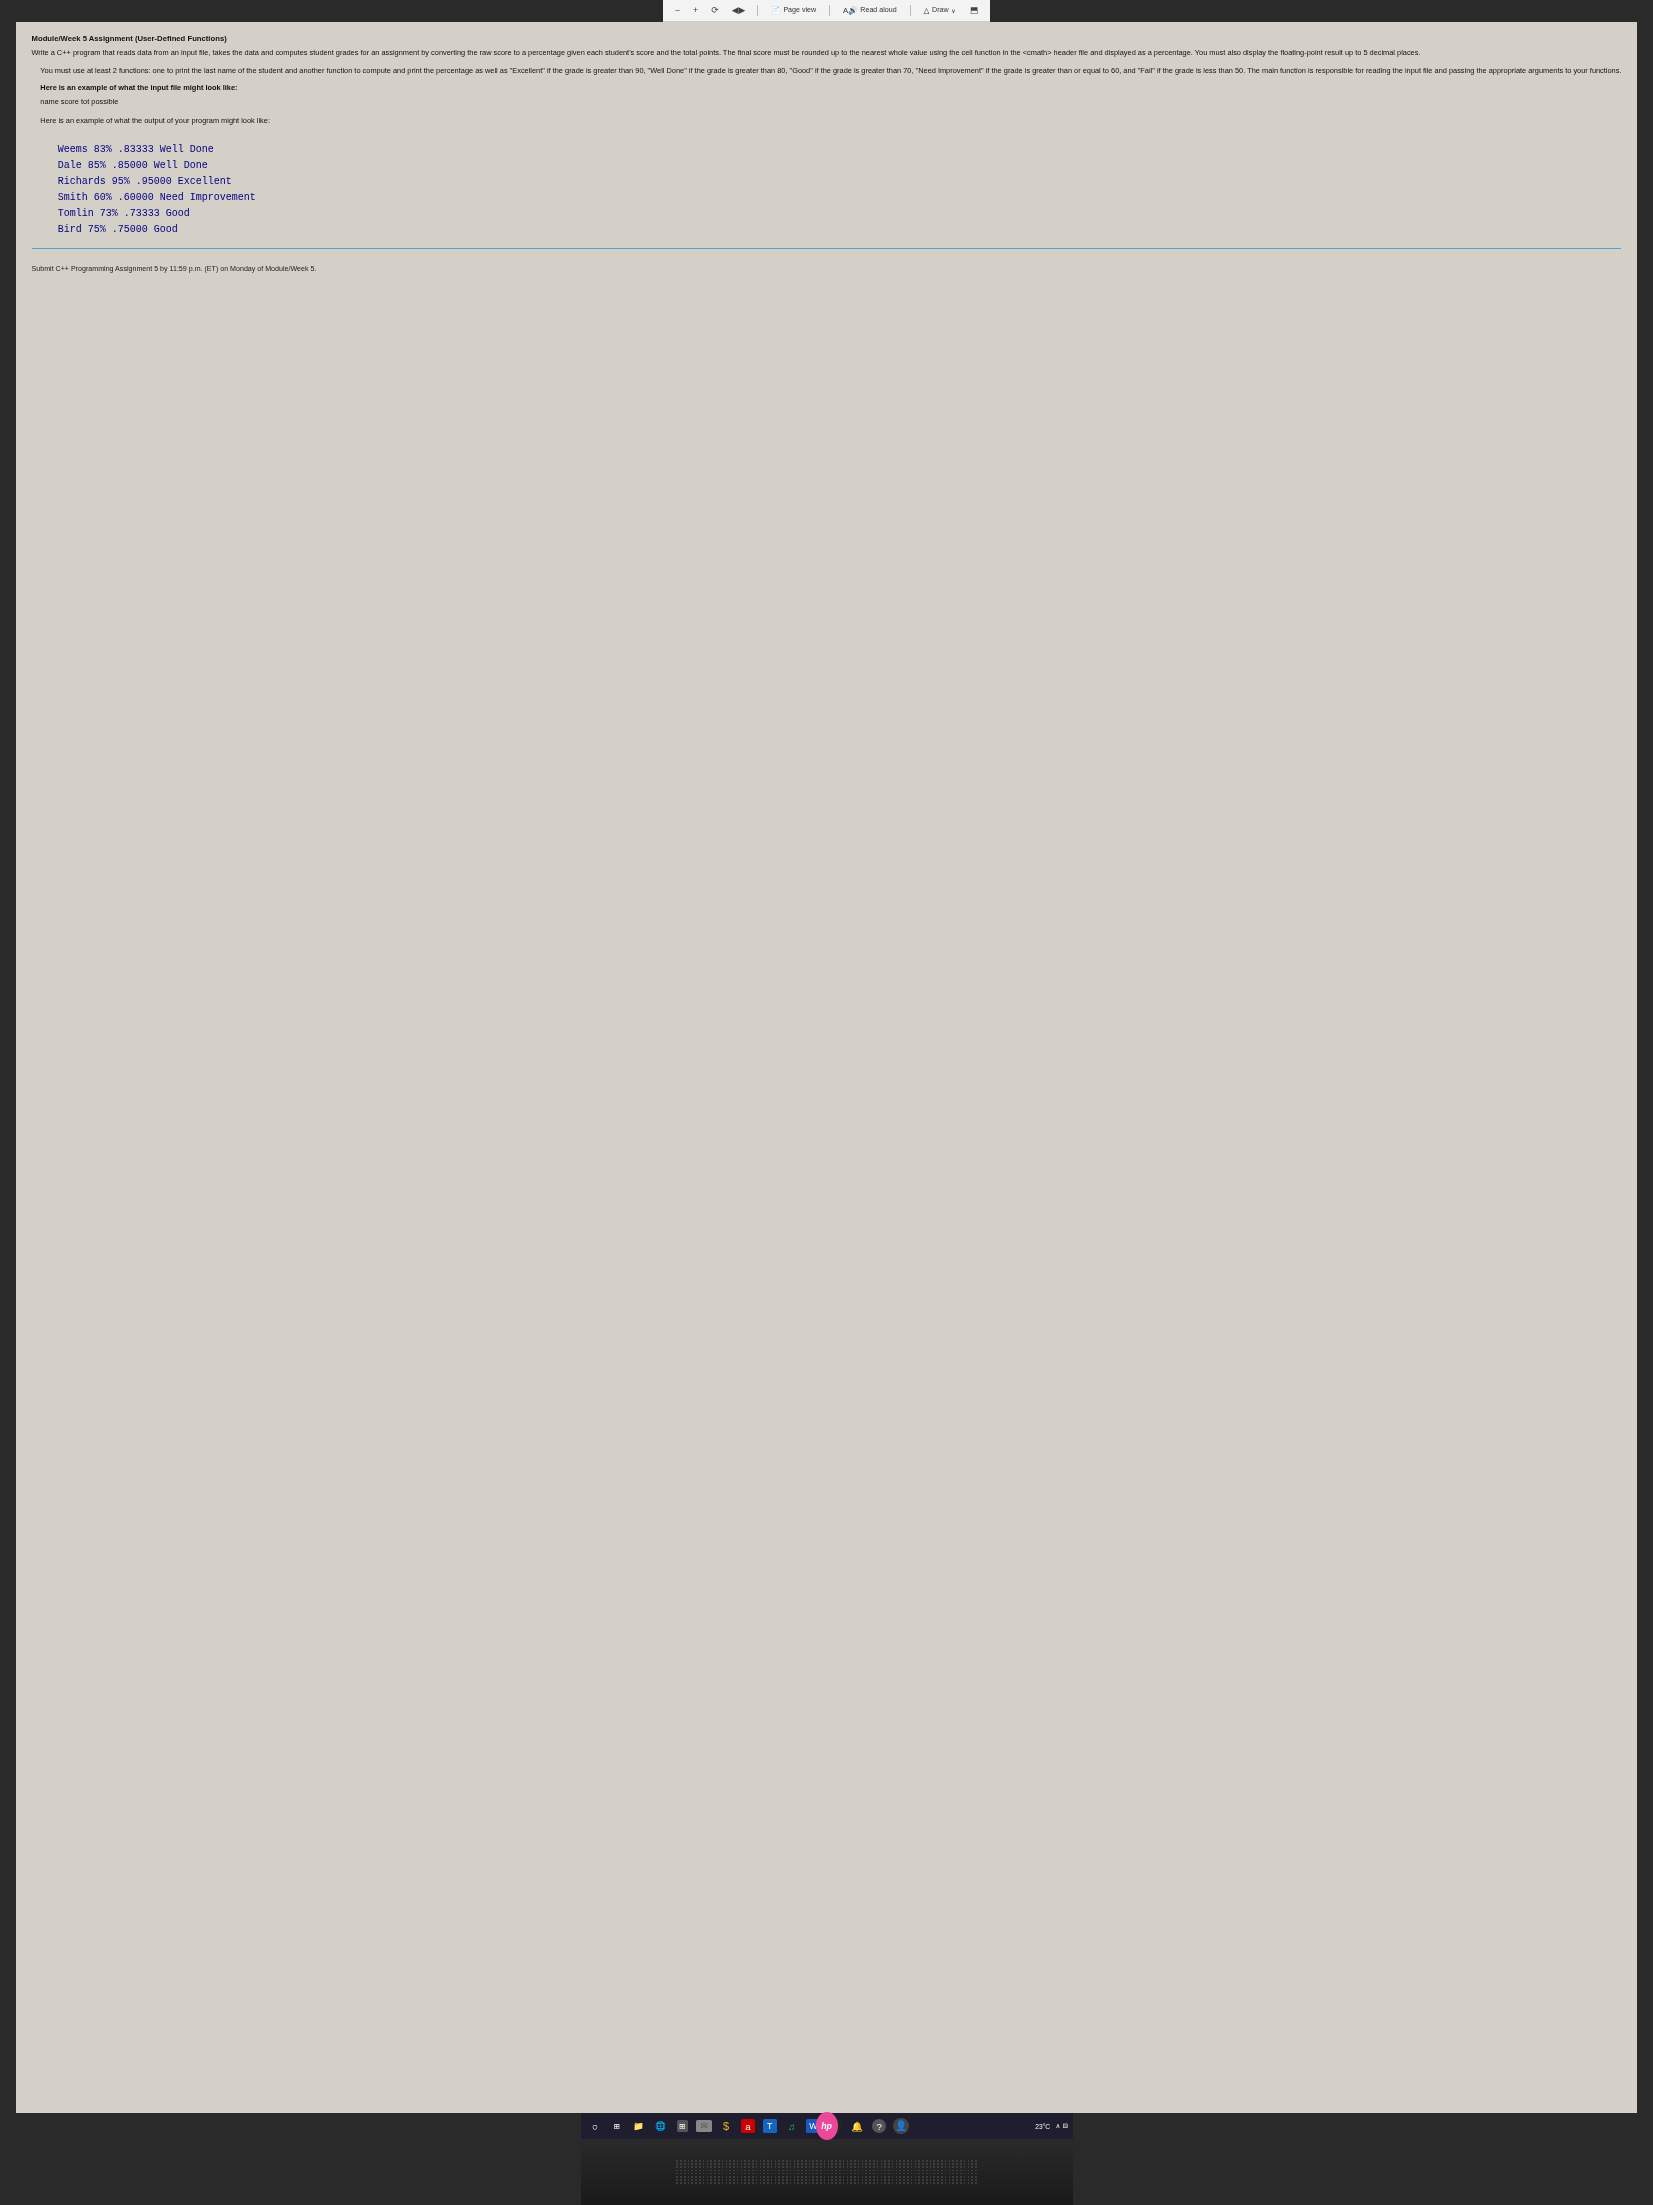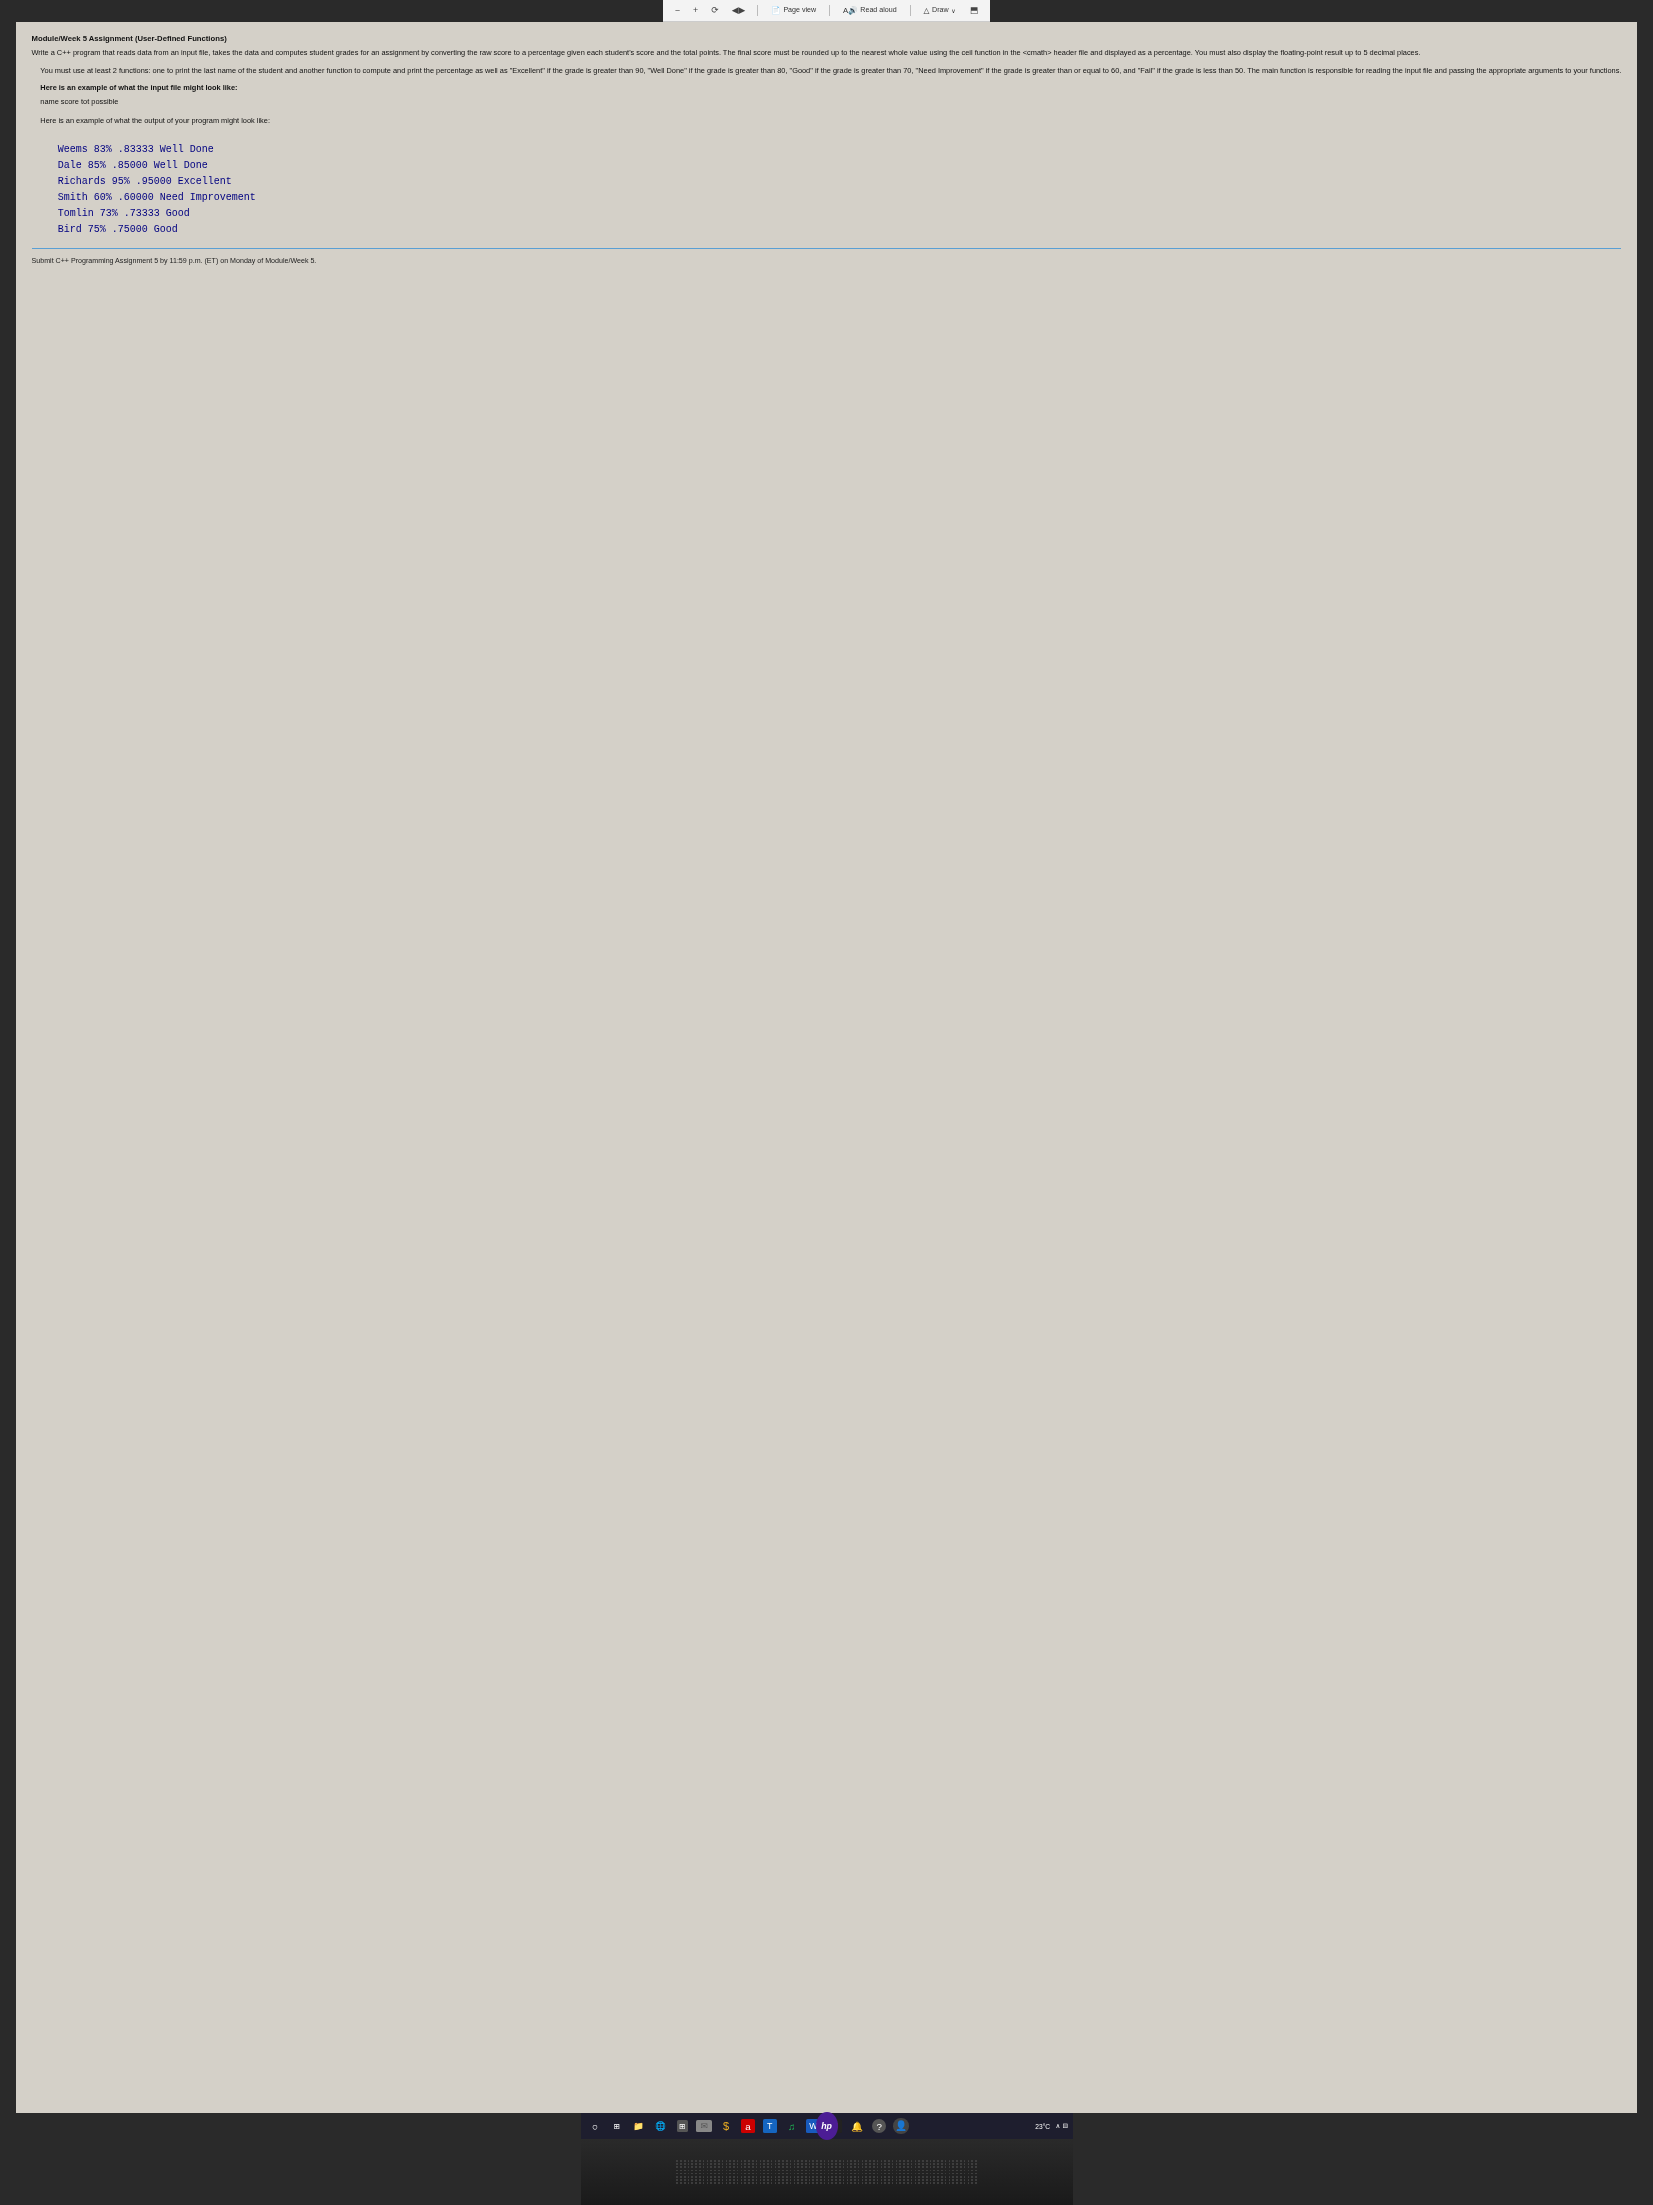--- a/index.html
+++ b/index.html
@@ -93,21 +93,21 @@
       color: #000080;
       margin: 2.2px 0 2.2px 17.5px;
       line-height: 1.6;
     }
 
     .submit-line {
       margin-top: 9.8px;
       font-size: 7.1px;
       color: #222;
       border-top: 1.1px solid #5a9fd4;
-      padding-top: 7px;
+      padding-top: 15px;
     }
 
     
     .taskbar {
       background: #1e1e2e;
       width: 100%;
       max-width: 492px;
       height: 26px;
       display: flex;
       align-items: center;
@@ -131,21 +131,21 @@
     .taskbar-center {
       position: absolute;
       left: 50%;
       transform: translateX(-50%);
     }
 
     .hp-logo {
       width: 22px;
       height: 28px;
       border-radius: 50%;
-      background: #4c1d95;
+      background: #ec4899;
       display: flex;
       align-items: center;
       justify-content: center;
       color: white;
       font-weight: bold;
       font-size: 8.8px;
       font-style: italic;
     }
 
     .taskbar-right {

